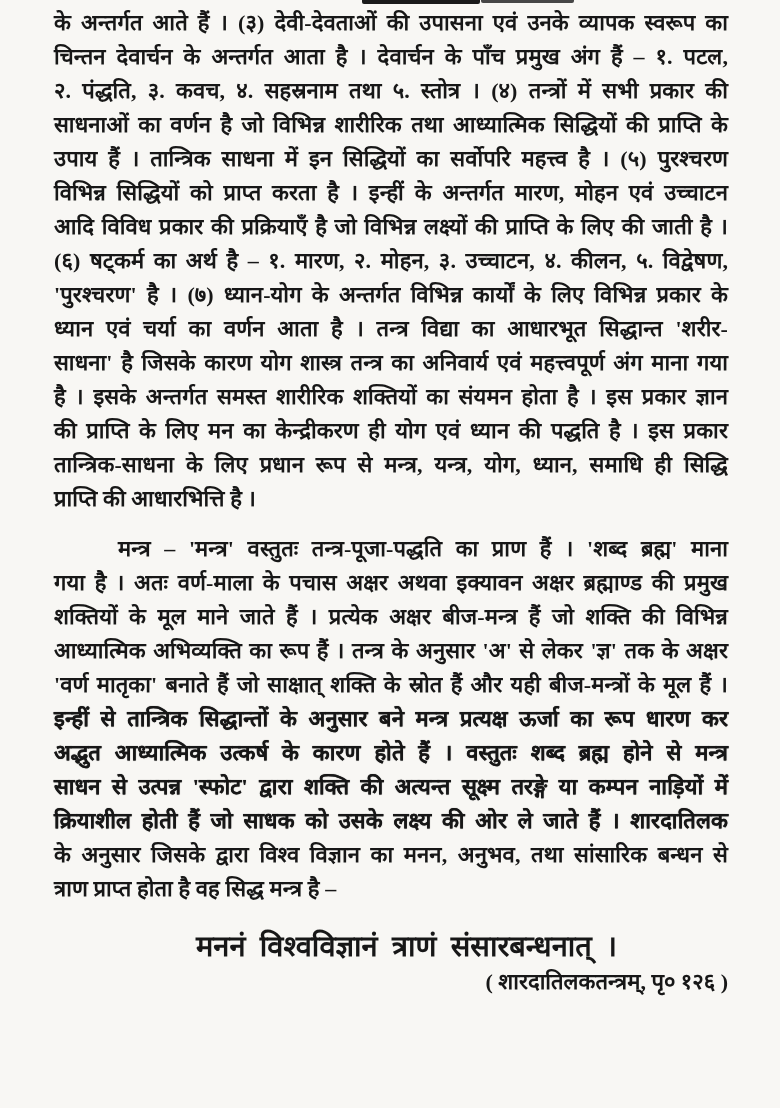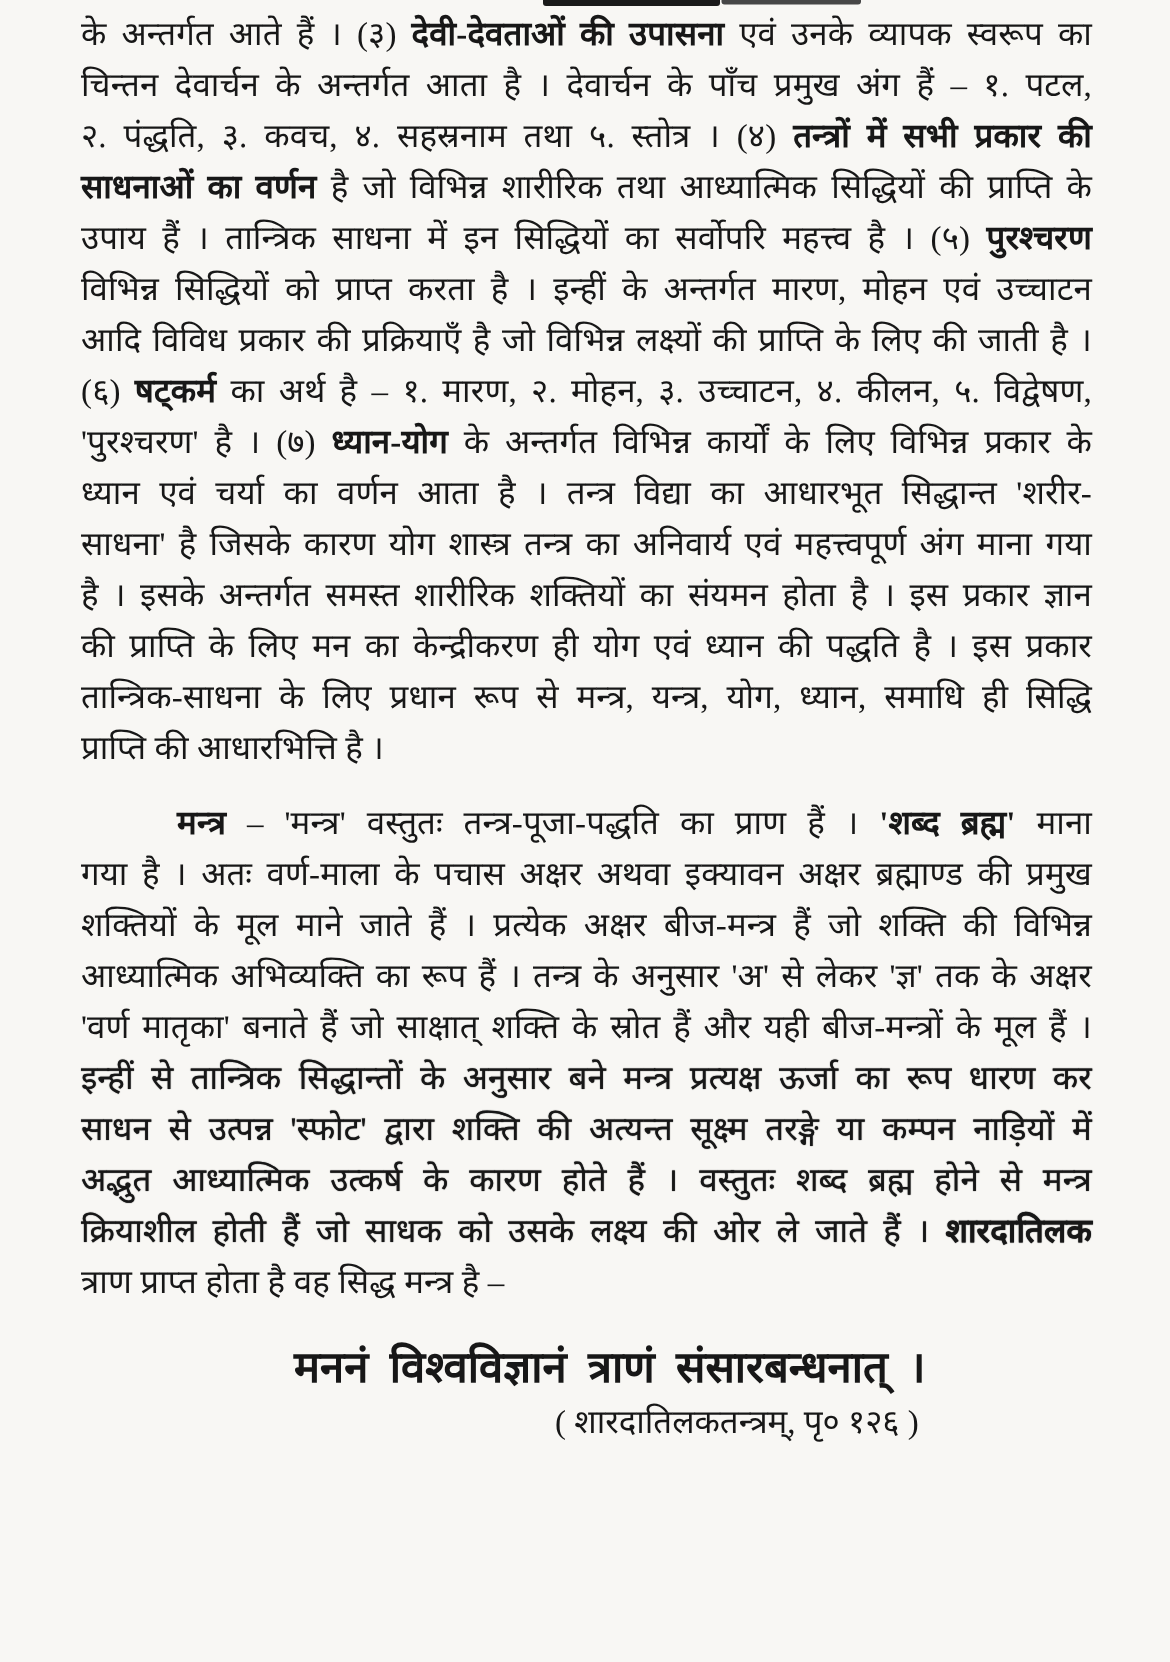--- a/index.html
+++ b/index.html
@@ -22,36 +22,36 @@
     line-height: 34px;
     white-space: normal;
     text-align: justify;
     text-align-last: justify;
     letter-spacing: 0.1px;
   }
   .line.noj { text-align: right; text-align-last: left; }
   .line.indent { text-indent: 64px; }
   .line.dark { text-shadow: 0 0 0.7px currentColor; }
   .b { font-weight: 700; }
-  .r { font-weight: 400; }
+  .r { font-weight: 700; }
   .verse { margin-top: 22px; }
   .vline {
     font-size: 29px;
     line-height: 37px;
     font-weight: 700;
     padding-left: 142px;
     word-spacing: 7px;
     text-align: left;
   }
   .citation {
     font-size: 22px;
     line-height: 34px;
-    font-weight: 400;
+    font-weight: 700;
     padding-left: 316px;
-    text-align: left;
+    text-align: right;
   }
   .artifact { position: absolute; top: 0; }
   .a1 { left: 362px; width: 118px; height: 4px; background: #1a1a1a; border-radius: 0 0 2px 2px; }
   .a2 { left: 481px; width: 93px; height: 3px; background: #474747; border-radius: 0 0 2px 2px; }
 </style>
 </head>
 <body>
 
 <div class="page">
   <div class="artifact a1"></div>
@@ -75,23 +75,24 @@
           <div class="line"><span class="r">तान्त्रिक-साधना के लिए प्रधान रूप से मन्त्र, यन्त्र, योग, ध्यान, समाधि ही सिद्धि</span></div>
           <div class="line noj"><span class="r">प्राप्ति की आधारभित्ति है ।</span></div>
         </div>
         <div class="paragraph gap">
           <div class="line indent"><span class="b">मन्त्र</span><span class="r"> – 'मन्त्र' वस्तुतः तन्त्र-पूजा-पद्धति का प्राण हैं । </span><span class="b">'शब्द ब्रह्म'</span><span class="r"> माना</span></div>
           <div class="line"><span class="r">गया है । अतः वर्ण-माला के पचास अक्षर अथवा इक्यावन अक्षर ब्रह्माण्ड की प्रमुख</span></div>
           <div class="line"><span class="r">शक्तियों के मूल माने जाते हैं । प्रत्येक अक्षर बीज-मन्त्र हैं जो शक्ति की विभिन्न</span></div>
           <div class="line"><span class="r">आध्यात्मिक अभिव्यक्ति का रूप हैं । तन्त्र के अनुसार 'अ' से लेकर 'ज्ञ' तक के अक्षर</span></div>
           <div class="line"><span class="r">'वर्ण मातृका' बनाते हैं जो साक्षात् शक्ति के स्रोत हैं और यही बीज-मन्त्रों के मूल हैं ।</span></div>
           <div class="line dark"><span class="r">इन्हीं से तान्त्रिक सिद्धान्तों के अनुसार बने मन्त्र प्रत्यक्ष ऊर्जा का रूप धारण कर</span></div>
+          <div class="line dark"><span class="r">अद्भुत आध्यात्मिक उत्कर्ष के कारण होते हैं । वस्तुतः शब्द ब्रह्म होने से मन्त्र</span></div>
           <div class="line dark"><span class="r">साधन से उत्पन्न 'स्फोट' द्वारा शक्ति की अत्यन्त सूक्ष्म तरङ्गे या कम्पन नाड़ियों में</span></div>
-          <div class="line dark"><span class="r">अद्भुत आध्यात्मिक उत्कर्ष के कारण होते हैं । वस्तुतः शब्द ब्रह्म होने से मन्त्र</span></div>
           <div class="line dark"><span class="r">क्रियाशील होती हैं जो साधक को उसके लक्ष्य की ओर ले जाते हैं । </span><span class="b">शारदातिलक</span></div>
+          <div class="line"><span class="r">के अनुसार जिसके द्वारा विश्व विज्ञान का मनन, अनुभव, तथा सांसारिक बन्धन से</span></div>
           <div class="line noj"><span class="r">त्राण प्राप्त होता है वह सिद्ध मन्त्र है –</span></div>
         </div>
       </div>
     <div class="verse">
         <div class="vline">मननं विश्वविज्ञानं त्राणं संसारबन्धनात् ।</div>
       </div>
     <div class="citation">( शारदातिलकतन्त्रम्, पृ० १२६ )</div>
   </div>
 </div>
 

